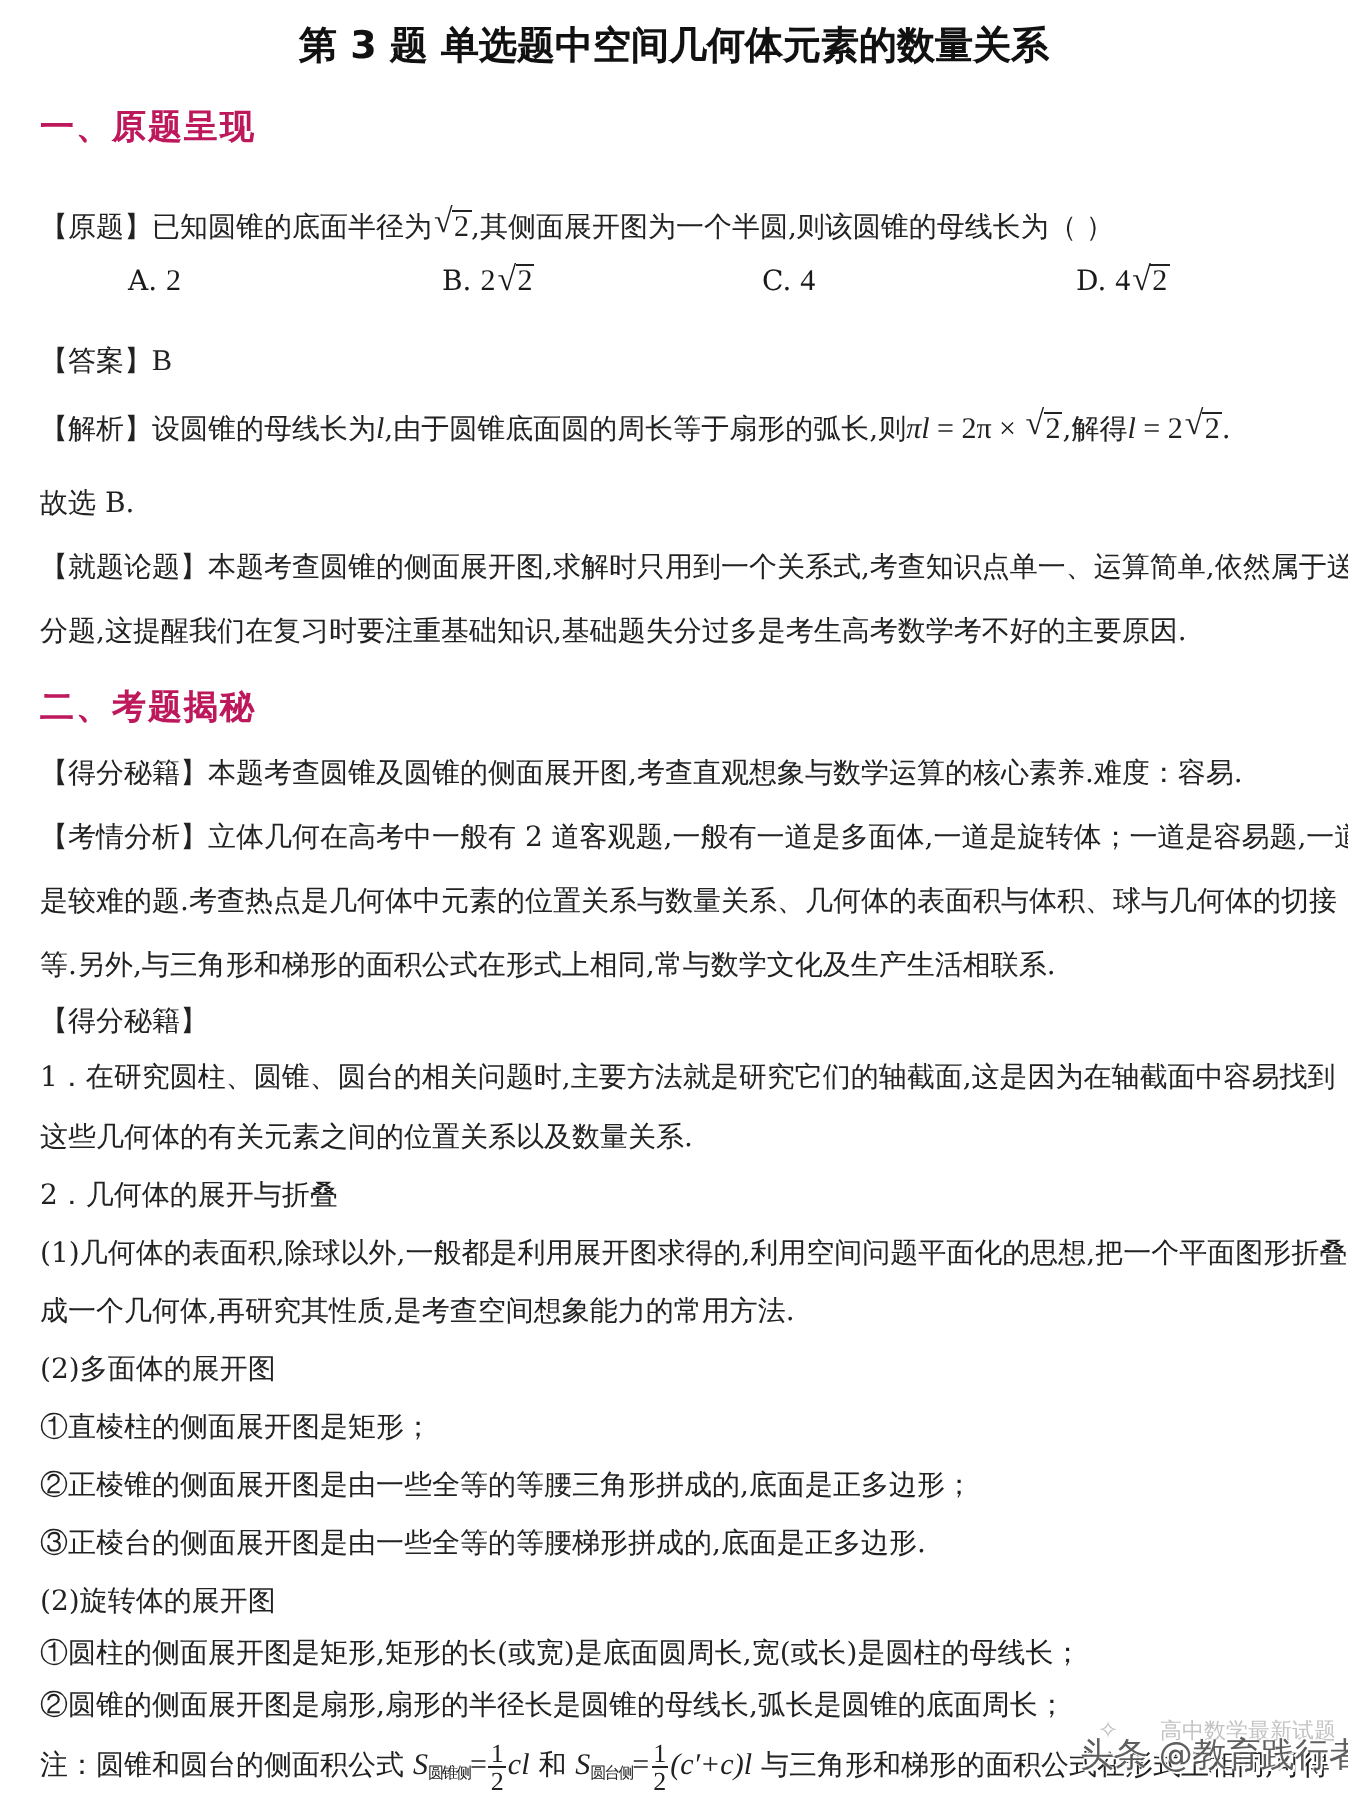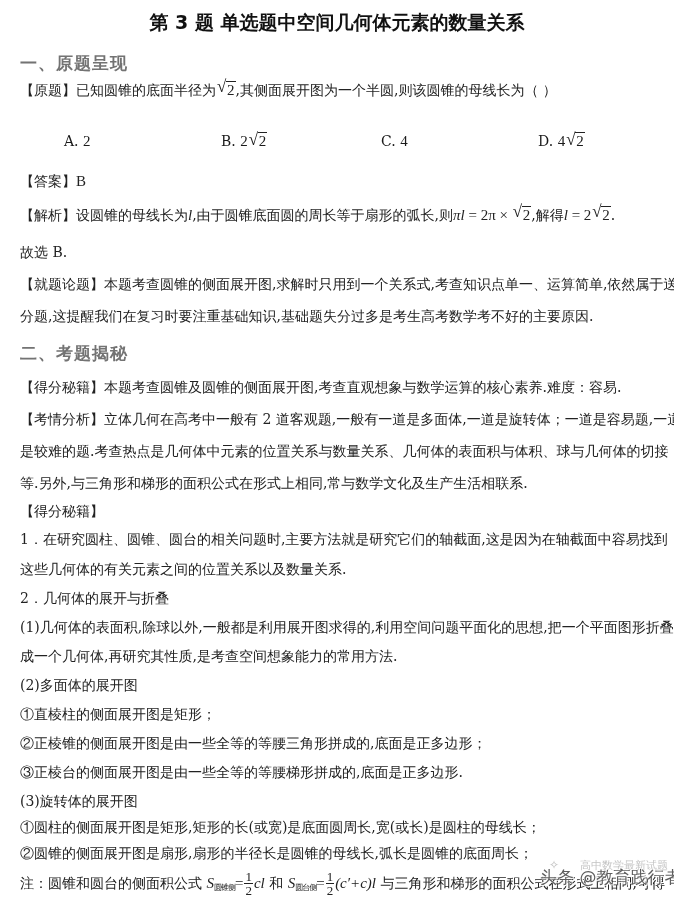--- a/index.html
+++ b/index.html
@@ -10,21 +10,21 @@
   }
   .page { position: absolute; left: 0; top: 0; width: 674px; height: 905px; padding-left: 44px; }
   .title {
     position: absolute; left: 0; top: 10px; width: 674px; text-align: center;
     font-family: "DejaVu Sans", "Liberation Sans", sans-serif;
     font-size: 19px; font-weight: bold; color: #111;
   }
   .sec {
     position: absolute; left: 20px;
     font-family: "DejaVu Sans", "Liberation Sans", sans-serif;
-    font-size: 17px; font-weight: bold; color: #737373; letter-spacing: 1px;
+    font-size: 17px; font-weight: bold; color: #be185d; letter-spacing: 1px;
   }
   .ln { position: absolute; left: 20px; font-size: 14px; line-height: 18px; white-space: nowrap; color: #222; }
   .tag { color: #222; }
   .m { font-family: "Liberation Serif", "DejaVu Serif", serif; font-style: italic; font-size: 15px; }
   .mn { font-family: "Liberation Serif", "DejaVu Serif", serif; font-size: 15px; }
   .sqrt { display: inline-block; position: relative; padding-left: 9px; margin-left: 1px; }
   .sqrt::before { content: "√"; position: absolute; left: 0; top: -3px; font-size: 17px; font-style: normal; }
   .sqrt span { border-top: 1px solid #222; padding: 0 1px; font-style: normal; }
   .opt { position: absolute; top: 133px; font-size: 14px; margin-left: 44px; }
   .frac { display: inline-block; vertical-align: middle; text-align: center; font-size: 13px; line-height: 13px; margin: 0 1px; font-family: "Liberation Serif", serif; }
@@ -46,21 +46,21 @@
 </style>
 </head>
 <body>
 
 <div class="page">
 
   <div class="title">第 3 题  单选题中空间几何体元素的数量关系</div>
 
   <div class="sec" style="top:52px">一、原题呈现</div>
 
-  <div class="ln" style="top:81px">
+  <div class="ln" style="top:105px">
     <span class="tag">【原题】</span><span>已知圆锥的底面半径为</span><span class="sqrt mn"><span>2</span></span><span>,其侧面展开图为一个半圆,则该圆锥的母线长为（      ）</span>
   </div>
 
   <div class="opt" style="left:20px">
     <span>A.</span>
     <span class="mn">2</span>
   </div>
   <div class="opt" style="left:177px">
     <span>B.</span>
     <span class="mn">2</span><span class="sqrt mn"><span>2</span></span>
@@ -105,21 +105,21 @@
 
   <div class="ln" style="top:530px">1．在研究圆柱、圆锥、圆台的相关问题时,主要方法就是研究它们的轴截面,这是因为在轴截面中容易找到</div>
   <div class="ln" style="top:560px">这些几何体的有关元素之间的位置关系以及数量关系.</div>
   <div class="ln" style="top:589px">2．几何体的展开与折叠</div>
   <div class="ln" style="top:618px">(1)几何体的表面积,除球以外,一般都是利用展开图求得的,利用空间问题平面化的思想,把一个平面图形折叠</div>
   <div class="ln" style="top:647px">成一个几何体,再研究其性质,是考查空间想象能力的常用方法.</div>
   <div class="ln" style="top:676px">(2)多面体的展开图</div>
   <div class="ln" style="top:705px">①直棱柱的侧面展开图是矩形；</div>
   <div class="ln" style="top:734px">②正棱锥的侧面展开图是由一些全等的等腰三角形拼成的,底面是正多边形；</div>
   <div class="ln" style="top:763px">③正棱台的侧面展开图是由一些全等的等腰梯形拼成的,底面是正多边形.</div>
-  <div class="ln" style="top:792px">(3)旋转体的展开图</div>
+  <div class="ln" style="top:792px">(2)旋转体的展开图</div>
   <div class="ln" style="top:844px">②圆锥的侧面展开图是扇形,扇形的半径长是圆锥的母线长,弧长是圆锥的底面周长；</div>
   <div class="ln" style="top:818px">①圆柱的侧面展开图是矩形,矩形的长(或宽)是底面圆周长,宽(或长)是圆柱的母线长；</div>
 
   <div class="ln" style="top:870px">
     <span>注：圆锥和圆台的侧面积公式</span>
     <span class="m">S</span><span class="sub">圆锥侧</span><span class="mn">=</span><span class="frac"><span class="n">1</span><span class="d">2</span></span><span class="m">cl</span><span> 和 </span><span class="m">S</span><span class="sub">圆台侧</span><span class="mn">=</span><span class="frac"><span class="n">1</span><span class="d">2</span></span><span class="m">(c′+c)l</span><span> 与三角形和梯形的面积公式在形式上相同,可得</span>
   </div>
 
   <div class="wm-icon">✧</div>
   <div class="wm-faint">高中数学最新试题</div>

